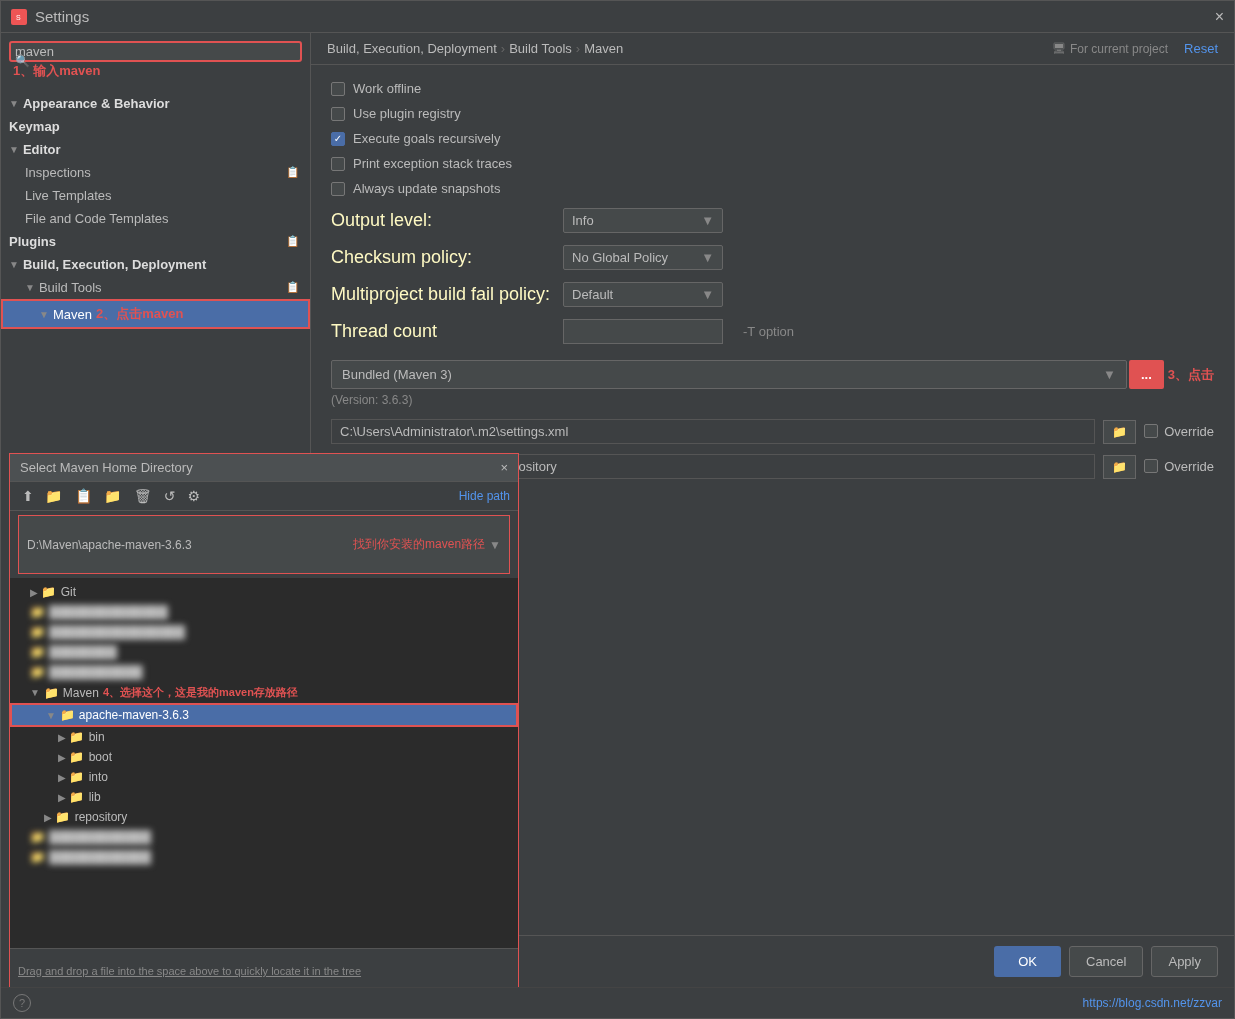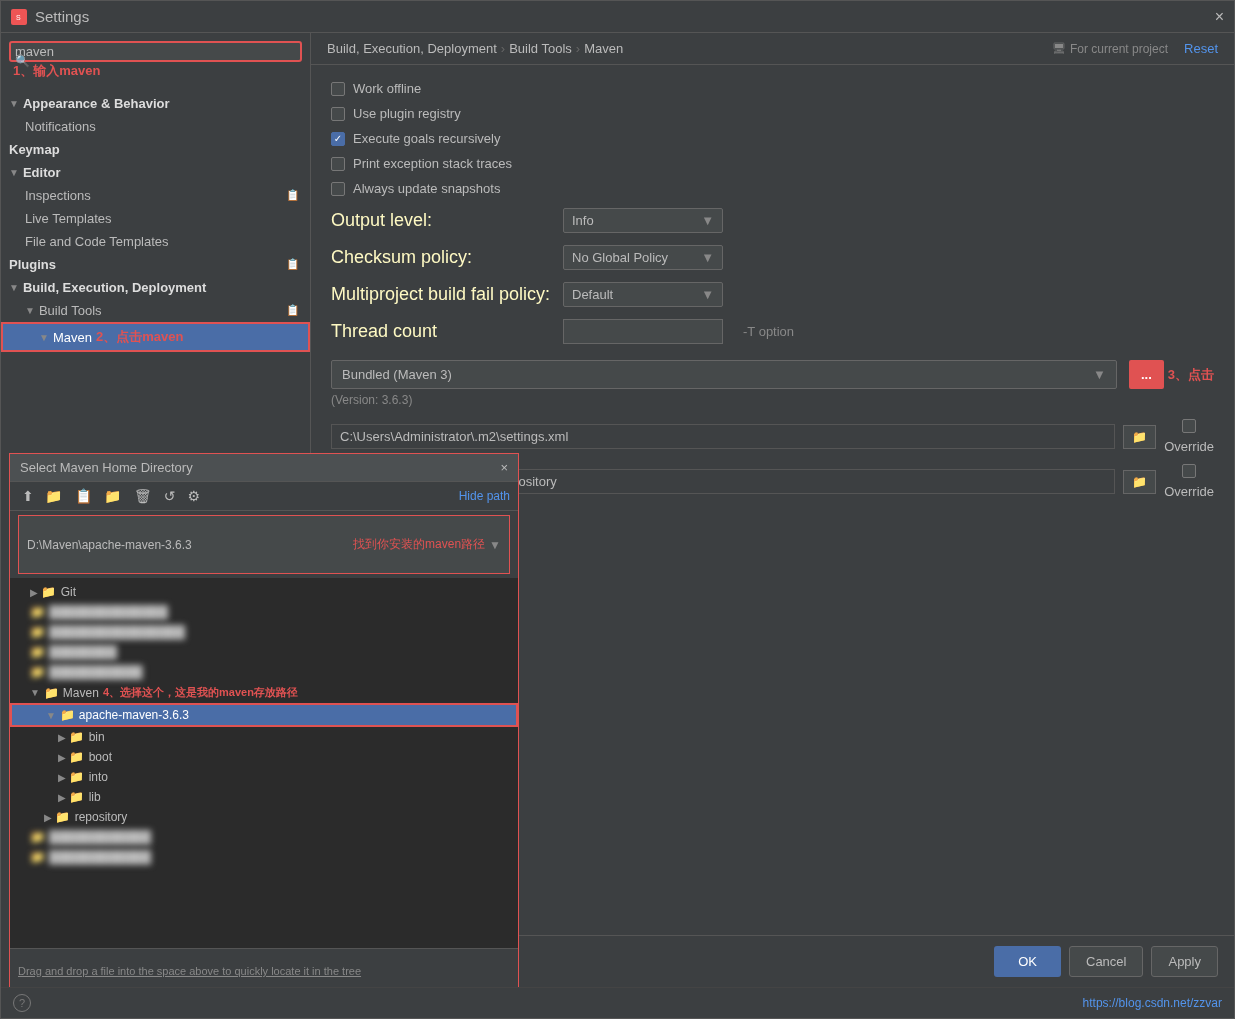--- a/index.html
+++ b/index.html
@@ -353,21 +353,21 @@
       font-size: 13px;
       margin-left: 8px;
     }
     .maven-home-section {
       margin-top: 16px;
       margin-bottom: 12px;
     }
     .maven-home-row {
       display: flex;
       align-items: flex-end;
-      gap: 12px;
+      gap: 2px;
     }
     .maven-home-dropdown {
       flex: 1;
       background: #45494a;
       border: 1px solid #666;
       color: #bbbbbb;
       padding: 6px 10px;
       font-size: 13px;
       border-radius: 2px;
       display: flex;
@@ -408,25 +408,23 @@
     .folder-btn {
       background: #45494a;
       border: 1px solid #666;
       color: #bbbbbb;
       padding: 4px 8px;
       cursor: pointer;
       font-size: 12px;
     }
     .override-label {
       display: flex;
-      align-items: center;
       gap: 6px;
       color: #bbbbbb;
       font-size: 13px;
-      flex-direction: column;
     }
     .dialog-bottom-bar {
       display: flex;
       justify-content: flex-end;
       padding: 10px 16px;
       gap: 8px;
       border-top: 1px solid #555;
       background: #3c3f41;
     }
     .btn-primary {
@@ -507,23 +505,20 @@
         <span class="search-icon-wrap">🔍</span>
         <input class="search-input annotation-box" type="text" value="maven" style="">
         <span class="annotation-red step1-badge">1、输入maven</span>
       </div>
 
       <div class="sidebar">
 
         <div class="sidebar-item parent">
           <span class="chevron">▼</span>
           <span>Appearance &amp; Behavior</span>
-        </div>
-        <div class="sidebar-item child">
-          <span>Notifications</span>
         </div>
 
         <div class="sidebar-item parent">
           <span>Keymap</span>
         </div>
 
         <div class="sidebar-item parent">
           <span class="chevron">▼</span>
           <span>Editor</span>
         </div>

